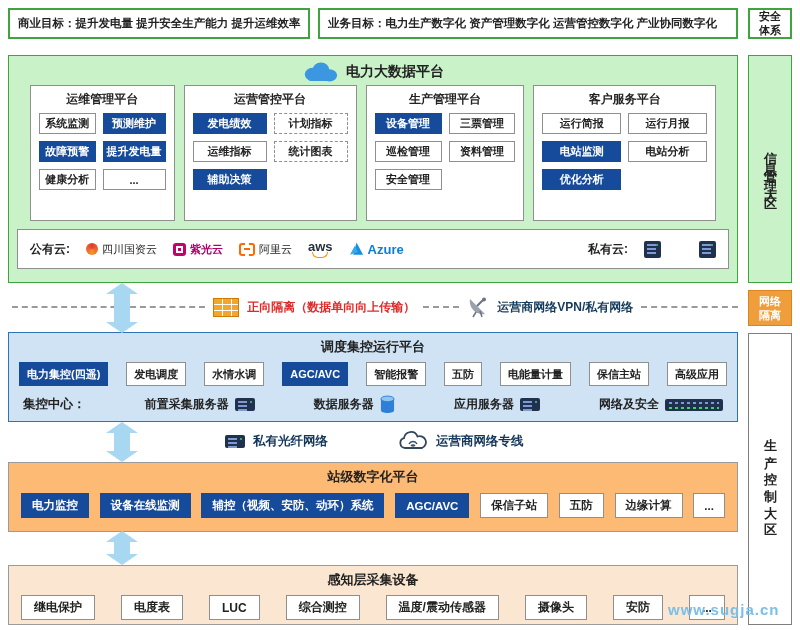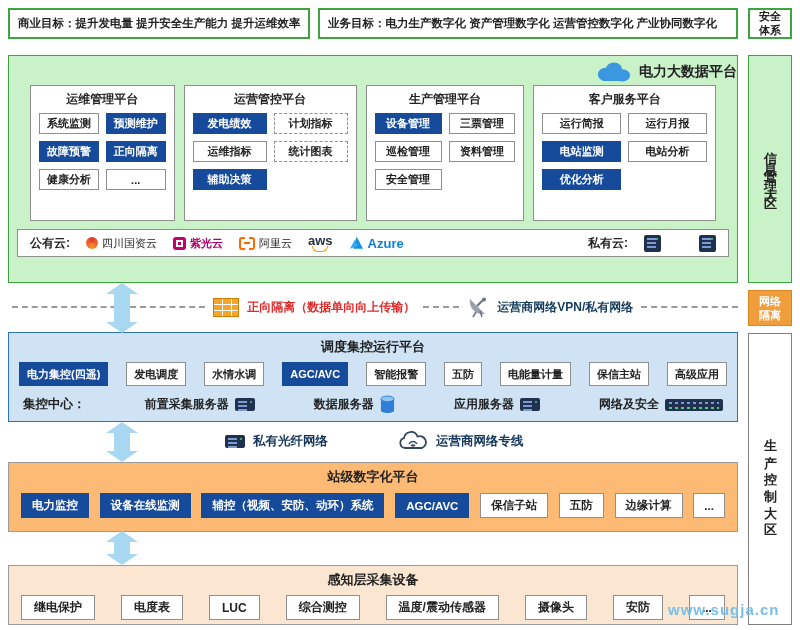--- a/index.html
+++ b/index.html
@@ -20,31 +20,31 @@
   .rail.security span{display:block;width:26px;}
   .rail.info{top:55px;height:228px;background:#c9f2c9;border:1.5px solid #3fa43f;}
   .rail.netiso{top:290px;height:36px;background:#f09d3c;border:1px solid #d9851f;color:#fff;font-size:11px;line-height:1.3;}
   .rail.netiso span{display:block;width:26px;}
   .rail.prod{top:333px;height:292px;background:#fff;border:1.5px solid #7f7f7f;}
   .vtext{writing-mode:vertical-rl;text-orientation:upright;font-size:13px;letter-spacing:9px;font-weight:bold;}
   .vtext.wide{letter-spacing:17px;}
 
   
   .bigdata{position:absolute;left:8px;top:55px;width:730px;height:228px;background:#c9f2c9;border:1.5px solid #3fa43f;padding-top:2px;}
-  .bd-header{display:flex;align-items:center;justify-content:flex-end;gap:8px;height:27px;font-family:Liberation Serif, serif;}
+  .bd-header{display:flex;align-items:center;justify-content:center;gap:8px;height:27px;font-family:Liberation Serif, serif;}
   .bd-title{font-size:14px;font-weight:bold;}
   .platforms{display:flex;gap:9px;padding:0 21px;height:136px;}
   .pbox{background:#fff;border:1px solid #8f8f8f;display:flex;flex-direction:column;}
   .ptitle{text-align:center;font-weight:bold;font-size:12px;padding:5px 0 3px;}
   .pgrid{display:grid;grid-template-columns:1fr 1fr;gap:7px;padding:2px 8px 6px;align-content:start;flex:1;}
   .btn{display:flex;align-items:center;justify-content:center;background:#fff;border:1px solid #8f8f8f;
     font-size:11px;height:21px;white-space:nowrap;padding:0 3px;color:#222;font-weight:bold;}
   .btn.primary{background:#164a9a;border-color:#164a9a;color:#fff;}
   .btn.dashed{border-style:dashed;}
-  .cloudrow{margin:8px 8px 0;height:28px;background:#fff;border:1px solid #8f8f8f;
+  .cloudrow{margin:8px 8px 0;height:40px;background:#fff;border:1px solid #8f8f8f;
     display:flex;align-items:center;padding:7px 12px;gap:16px;font-size:11px;}
   .cloudrow .lbl{font-weight:bold;font-size:12px;white-space:nowrap;}
   .cloudrow .lbl.private{margin-left:auto;}
   .provider{display:flex;align-items:center;gap:4px;white-space:nowrap;}
   .sc-icon{display:inline-block;width:12px;height:12px;border-radius:50%;
     background:conic-gradient(#e03b2f,#f6912c,#e03b2f);flex:none;}
   .unis-icon{display:inline-block;width:13px;height:13px;background:#c4006b;border-radius:3px;position:relative;flex:none;}
   .unis-icon::after{content:"";position:absolute;inset:3px;border:2px solid #fff;}
   .unis-text{color:#b0006a;font-weight:bold;}
   .ali-icon{display:inline-flex;align-items:center;}
@@ -146,21 +146,21 @@
       <span class="bd-title">电力大数据平台</span>
     </div>
     <div class="platforms">
       <div class="pbox" style="flex:150 1 0;">
         <div class="ptitle">运维管理平台</div>
         <div class="pgrid">
 
         <div class="btn plain">系统监测</div>
             <div class="btn primary">预测维护</div>
             <div class="btn primary">故障预警</div>
-            <div class="btn primary">正向隔离</div>
+            <div class="btn primary">提升发电量</div>
             <div class="btn plain">健康分析</div>
             <div class="btn plain">...</div>
           </div>
       </div>
       <div class="pbox" style="flex:180 1 0;">
         <div class="ptitle">运营管控平台</div>
         <div class="pgrid">
 
         <div class="btn primary">发电绩效</div>
             <div class="btn dashed">计划指标</div>

